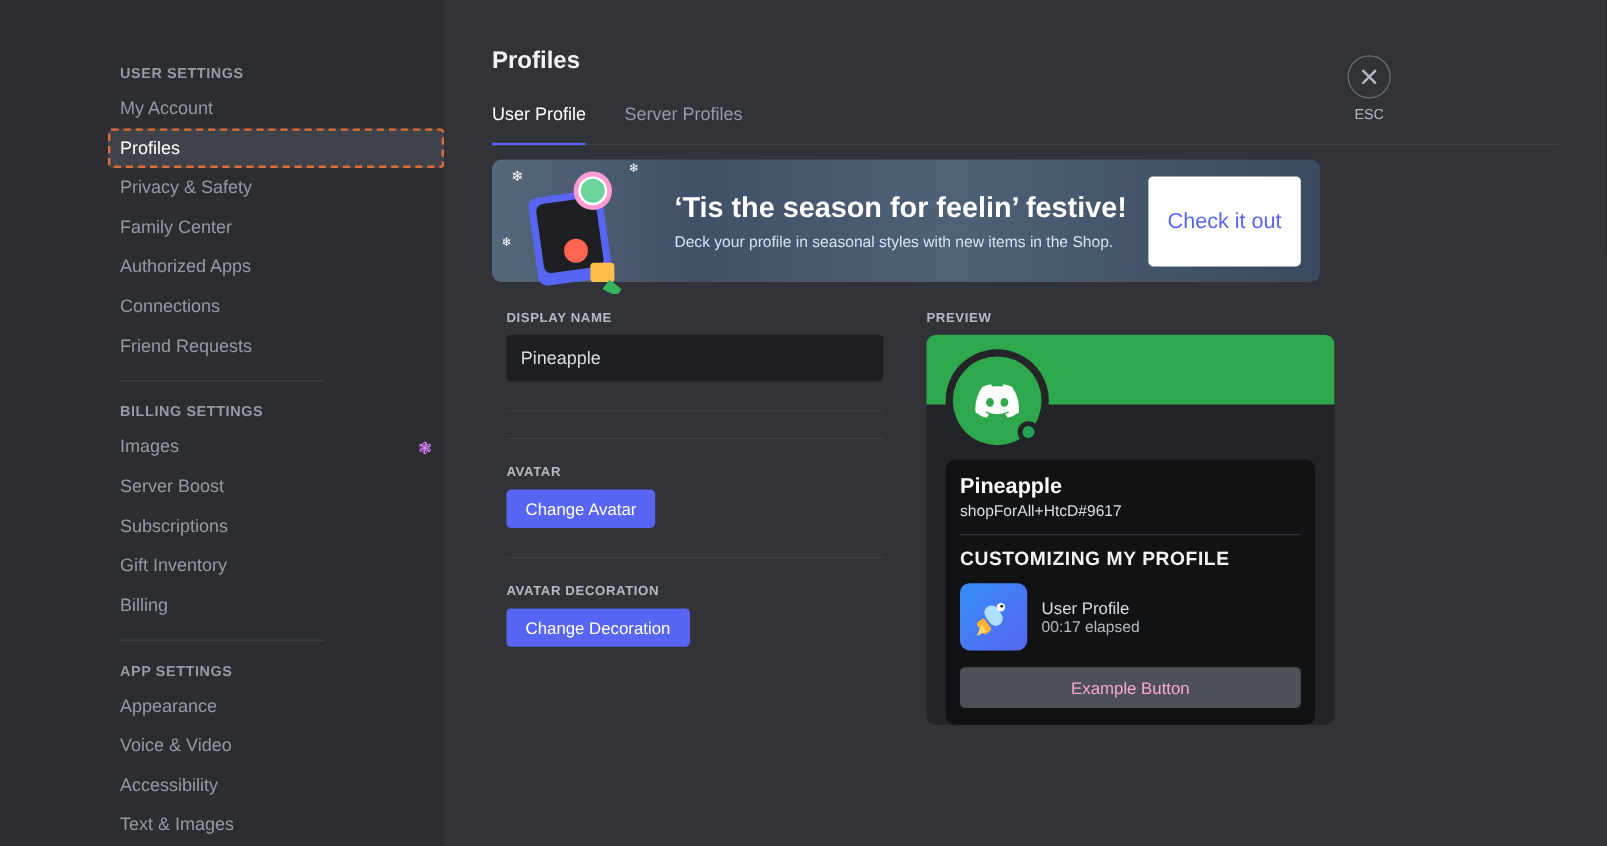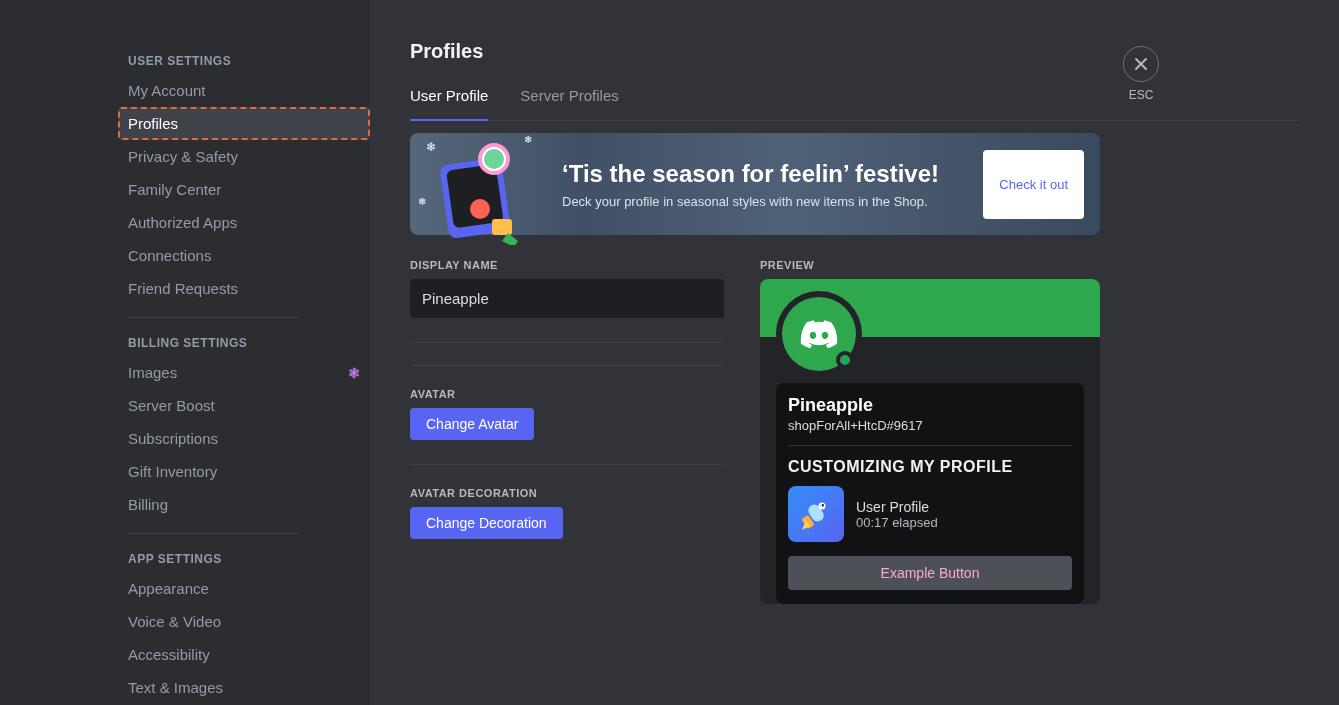--- a/index.html
+++ b/index.html
@@ -10,21 +10,21 @@
     background: #1e1f22;
     color: #dbdee1;
     overflow: hidden;
   }
   .layout { display: flex; height: 100%; }
   
   .sidebar {
     width: 370px;
     background: #2b2d31;
     padding-top: 48px;
-    padding-left: 118px;
+    padding-left: 90px;
     height: 100%;
     overflow: hidden;
   }
   .section-heading {
     font-size: 12px;
     font-weight: 700;
     letter-spacing: 0.5px;
     color: #949ba4;
     padding: 6px 10px;
     text-transform: uppercase;
@@ -143,26 +143,26 @@
   }
   .banner-text h3 { color: #ffffff; font-size: 24px; font-weight: 700; margin-bottom: 6px; }
   .banner-text p { color: #d5e2ef; font-size: 13px; }
   .banner-btn {
     margin-left: auto;
     background: #ffffff;
     color: #5865f2;
     border: none;
     border-radius: 4px;
     padding: 27px 16px;
-    font-size: 13px;
+    font-size: 18px;
     font-weight: 500;
     cursor: pointer;
   }
   
-  .columns { display: flex; gap: 36px; width: 690px; }
+  .columns { display: flex; gap: 36px; width: 690px; margin-left: 12px; }
   .left-col { flex: 1; }
   .right-col { width: 340px; }
   .field-label {
     font-size: 11px;
     font-weight: 700;
     letter-spacing: 0.5px;
     color: #b5bac1;
     text-transform: uppercase;
     margin-bottom: 8px;
   }

